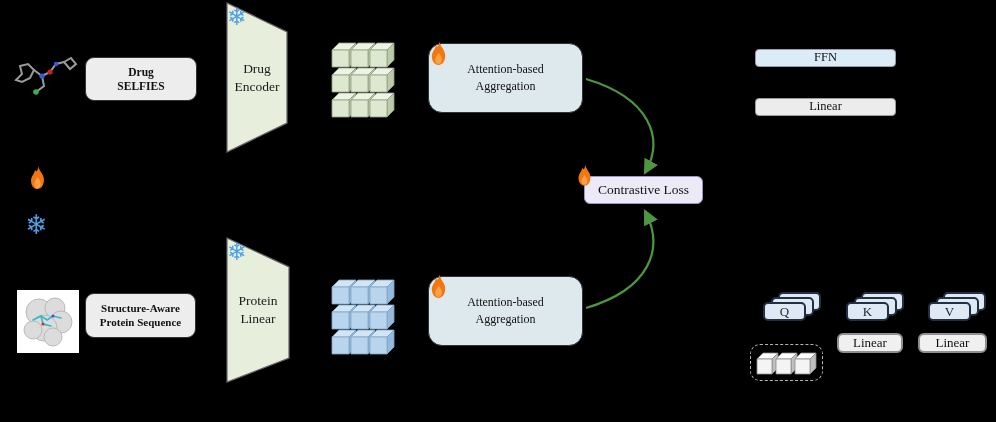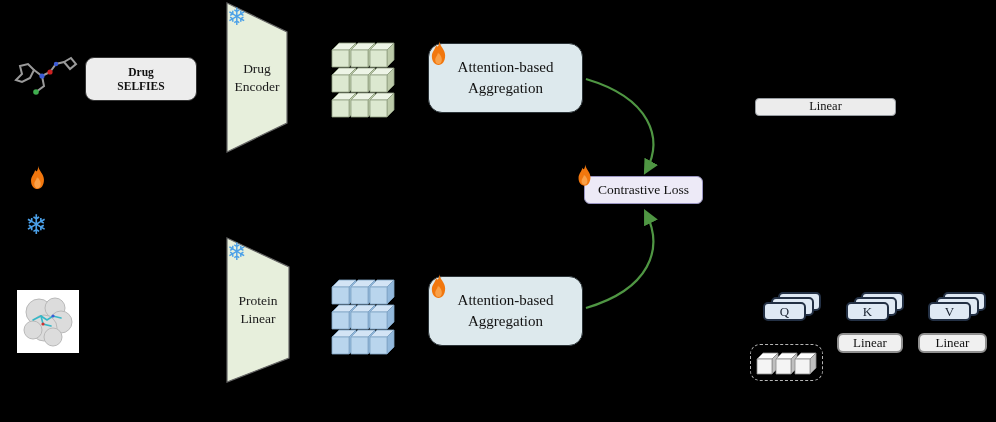--- a/index.html
+++ b/index.html
@@ -5,21 +5,21 @@
   html,body{margin:0;padding:0;background:#000;}
   .canvas{position:relative;width:996px;height:422px;background:#000;overflow:hidden;
           font-family:"Liberation Serif",serif;}
   .abs{position:absolute;}
   .box{position:absolute;display:flex;align-items:center;justify-content:center;
        text-align:center;color:#111;white-space:pre-line;box-sizing:border-box;
        line-height:1.25;}
   .input-box{background:#ededed;border:1.5px solid #333;border-radius:9px;
        font-weight:bold;font-size:11.5px;}
   .agg-box{background:#dde9ed;border:1.5px solid #2c3438;border-radius:14px;
-       font-size:15px;line-height:1.4;}
+       font-size:12px;line-height:1.4;}
   .loss-box{background:#edeaf7;border:1.5px solid #9a95c2;border-radius:6px;
        font-size:13.5px;text-align:center;}
   .bar{background:#ececec;border:1.5px solid #979ca1;border-radius:4px;font-size:12.5px;}
   .bar-ffn{background:#dcebf8;}
   .bar-softmax{background:#d9e7d2;}
   .enc-label{position:absolute;width:64px;text-align:center;font-size:13.5px;
        color:#1a1a1a;white-space:pre-line;line-height:1.3;}
   .snow{position:absolute;color:#4ba0e8;font-family:"DejaVu Sans",sans-serif;
        line-height:1;}
   .stack{position:absolute;width:60px;height:29px;}
@@ -91,20 +91,22 @@
       </g>
       <g stroke="#35b8c8" stroke-width="1.6" fill="none" stroke-linecap="round">
         <path d="M16 30 L24 26 L30 30 L36 26 L44 28"></path>
         <path d="M24 26 L26 34 L34 36"></path>
       </g>
       <circle cx="26" cy="34" r="1.6" fill="#cc3333"></circle>
       <circle cx="36" cy="26" r="1.6" fill="#3b5bd6"></circle>
     </svg>
   </div>
 
+  <div class="box input-box" style="left:85px;top:293px;width:111px;height:45px;font-size:11px">Structure-Aware
+Protein Sequence</div>
 
   <svg class="abs" style="left:226px;top:237px" width="65" height="147" viewBox="0 0 65 147">
     <polygon points="1,1 63,30 63,121 1,145" fill="#e7efdc" stroke="#666" stroke-width="1.2"></polygon>
   </svg>
   <div class="enc-label" style="left:226px;top:292px">Protein
 Linear</div>
   <span class="snow" style="left:227px;top:240px;font-size:24px">❄</span>
 
   <div class="abs cube-grid" style="left:331px;top:42px">
       <svg width="64" height="76" viewBox="0 0 64 76">
@@ -225,20 +227,21 @@
   <svg class="abs" style="left:0;top:0;pointer-events:none" width="996" height="422" viewBox="0 0 996 422">
     <defs>
       <marker id="arrowG" markerWidth="8" markerHeight="8" refX="5" refY="3.5" orient="auto">
         <path d="M0,0 L7,3.5 L0,7 Z" fill="#4f9643"></path>
       </marker>
     </defs>
     <path d="M586,79 C650,98 664,138 646,171" fill="none" stroke="#4f9643" stroke-width="2.2" marker-end="url(#arrowG)"></path>
     <path d="M586,308 C650,289 664,249 646,213" fill="none" stroke="#4f9643" stroke-width="2.2" marker-end="url(#arrowG)"></path>
   </svg>
 
+  <div class="box bar bar-ffn" style="left:755px;top:49px;width:141px;height:18px">FFN</div>
   <div class="box bar" style="left:755px;top:98px;width:141px;height:18px">Linear</div>
 
   <div class="stack" style="left:763px;top:292px">
     <div class="card b2"></div>
     <div class="card b1"></div>
     <div class="card front">Q</div>
   </div>
   <div class="stack" style="left:846px;top:292px">
     <div class="card b2"></div>
     <div class="card b1"></div>

